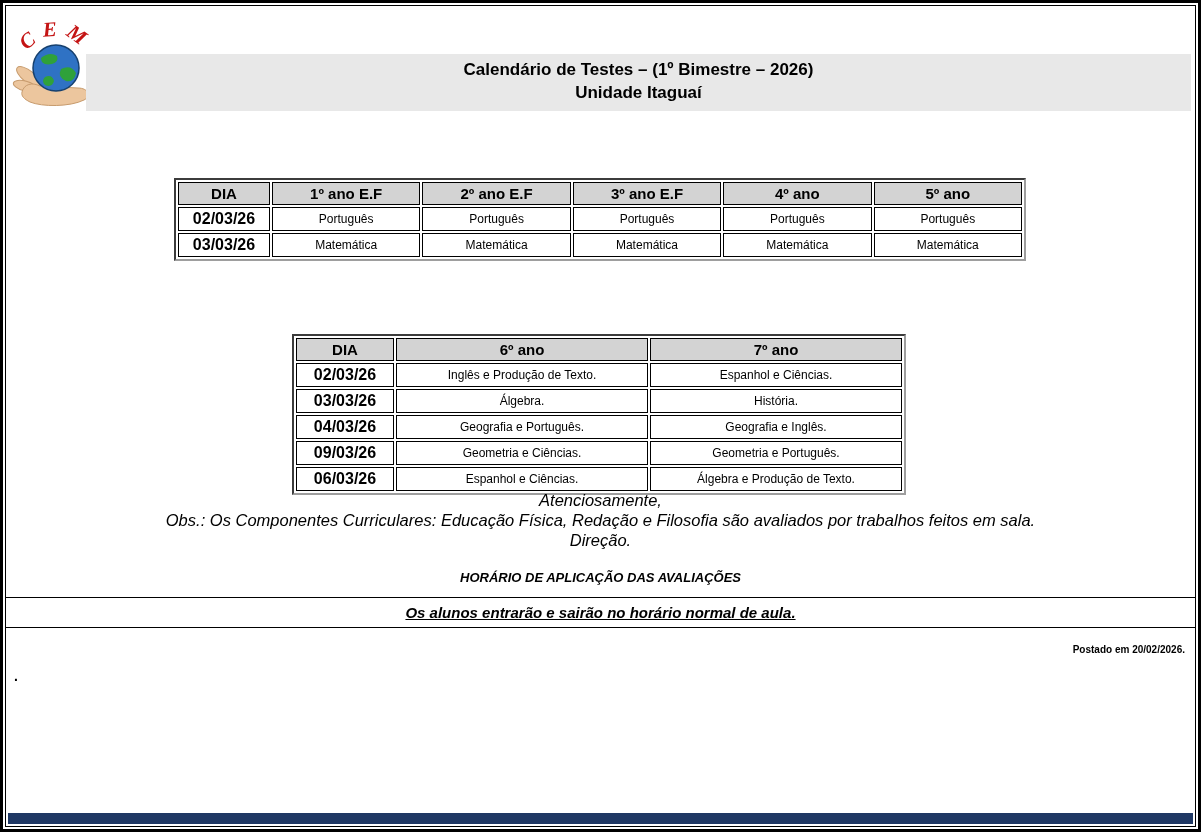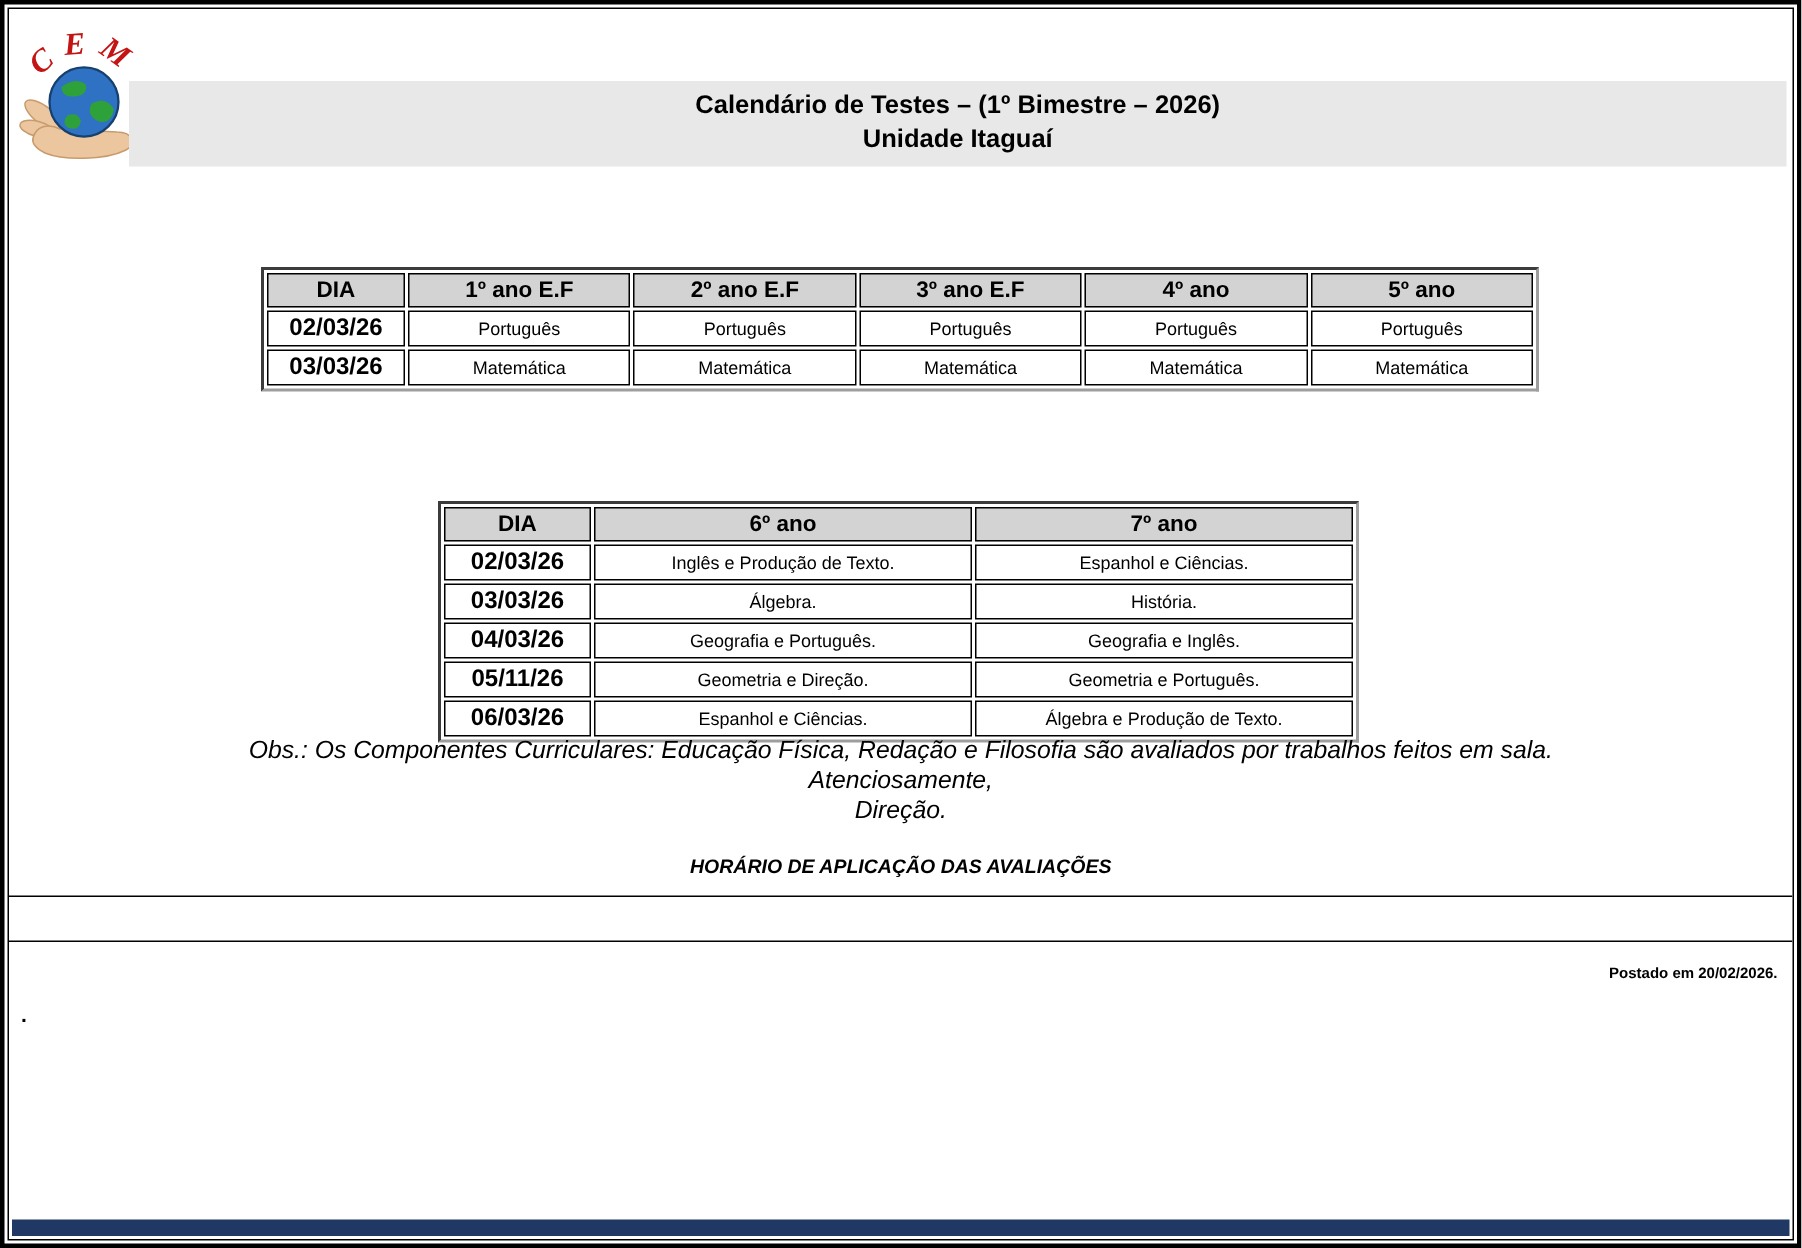--- a/index.html
+++ b/index.html
@@ -239,41 +239,42 @@
               <td class="dia">03/03/26</td>
               <td>Álgebra.</td>
               <td>História.</td>
             </tr>
             <tr>
               <td class="dia">04/03/26</td>
               <td>Geografia e Português.</td>
               <td>Geografia e Inglês.</td>
             </tr>
             <tr>
-              <td class="dia">05/11/26</td>
-              <td>Geometria e Direção.</td>
+              <td class="dia">09/03/26</td>
+              <td>Geometria e Ciências.</td>
               <td>Geometria e Português.</td>
             </tr>
             <tr>
               <td class="dia">06/03/26</td>
               <td>Espanhol e Ciências.</td>
               <td>Álgebra e Produção de Texto.</td>
             </tr>
           </tbody>
       </table>
     </div>
 
     <div class="notes">
+      <div>Atenciosamente,</div>
       <div>Obs.: Os Componentes Curriculares: Educação Física, Redação e Filosofia são avaliados por trabalhos feitos em sala.</div>
-      <div>Atenciosamente,</div>
       <div>Direção.</div>
     </div>
 
     <div class="schedule-heading">HORÁRIO DE APLICAÇÃO DAS AVALIAÇÕES</div>
     <div class="hr hr1"></div>
+    <div class="schedule-sub">Os alunos entrarão e sairão no horário normal de aula.</div>
     <div class="hr hr2"></div>
 
     <div class="posted">Postado em 20/02/2026.</div>
     <div class="stray-dot">.</div>
 
     <div class="bottom-bar"></div>
   </div>
 </div>
 
 </body></html>

